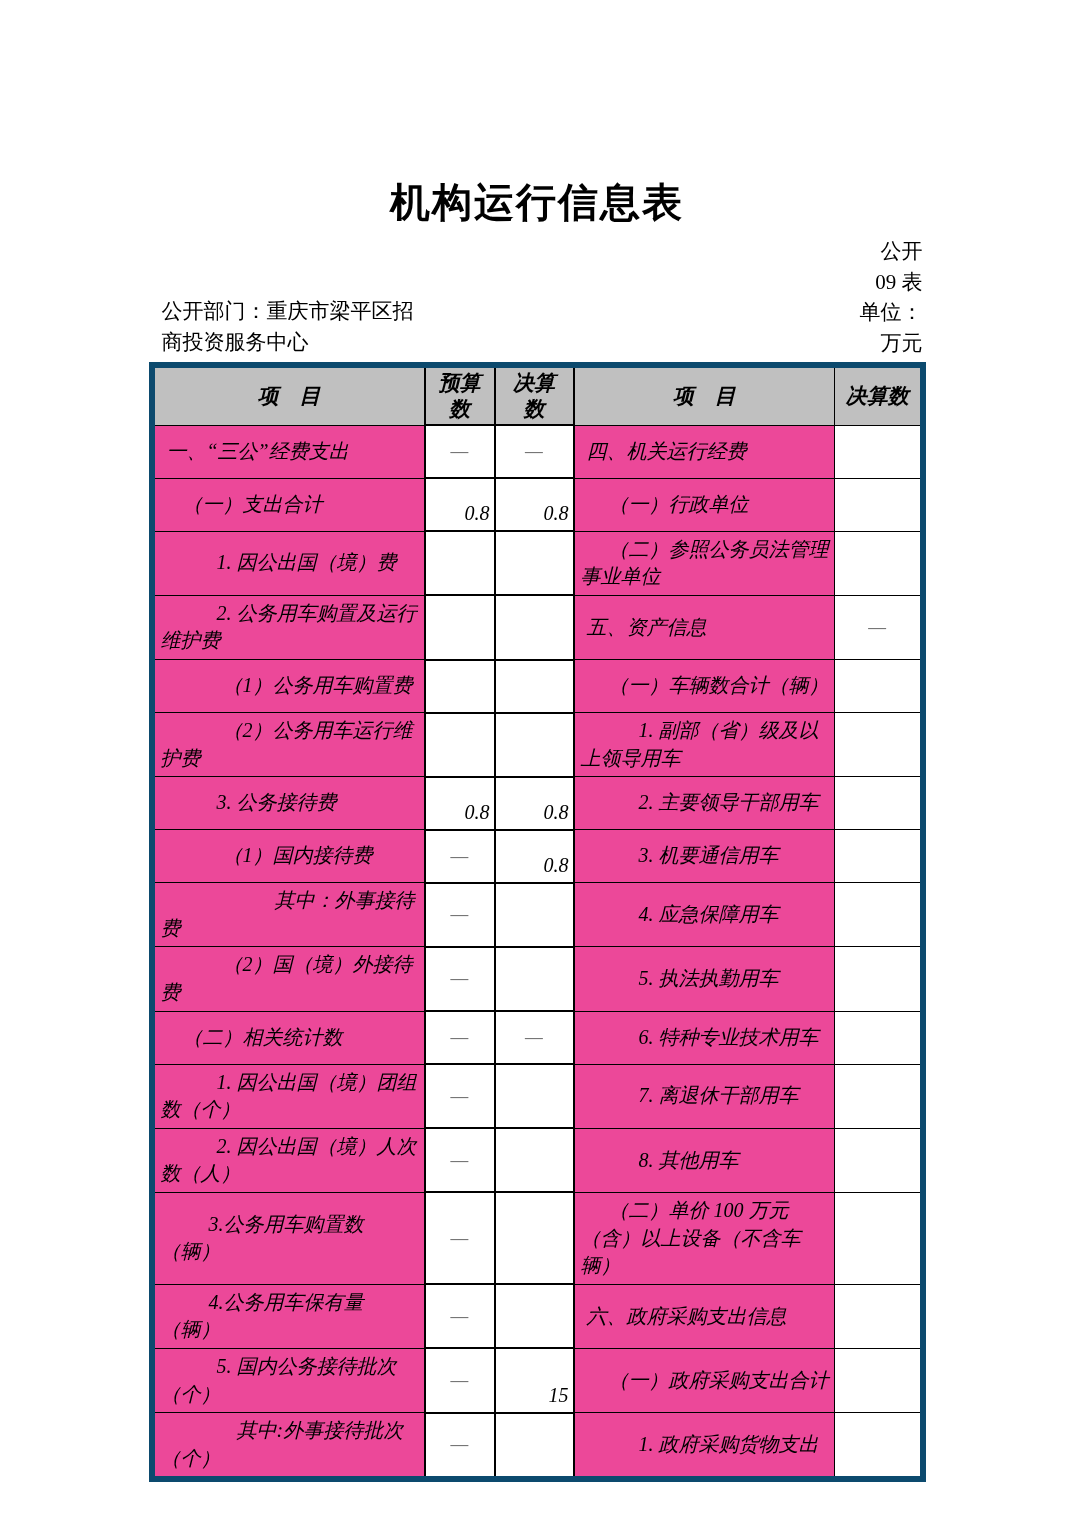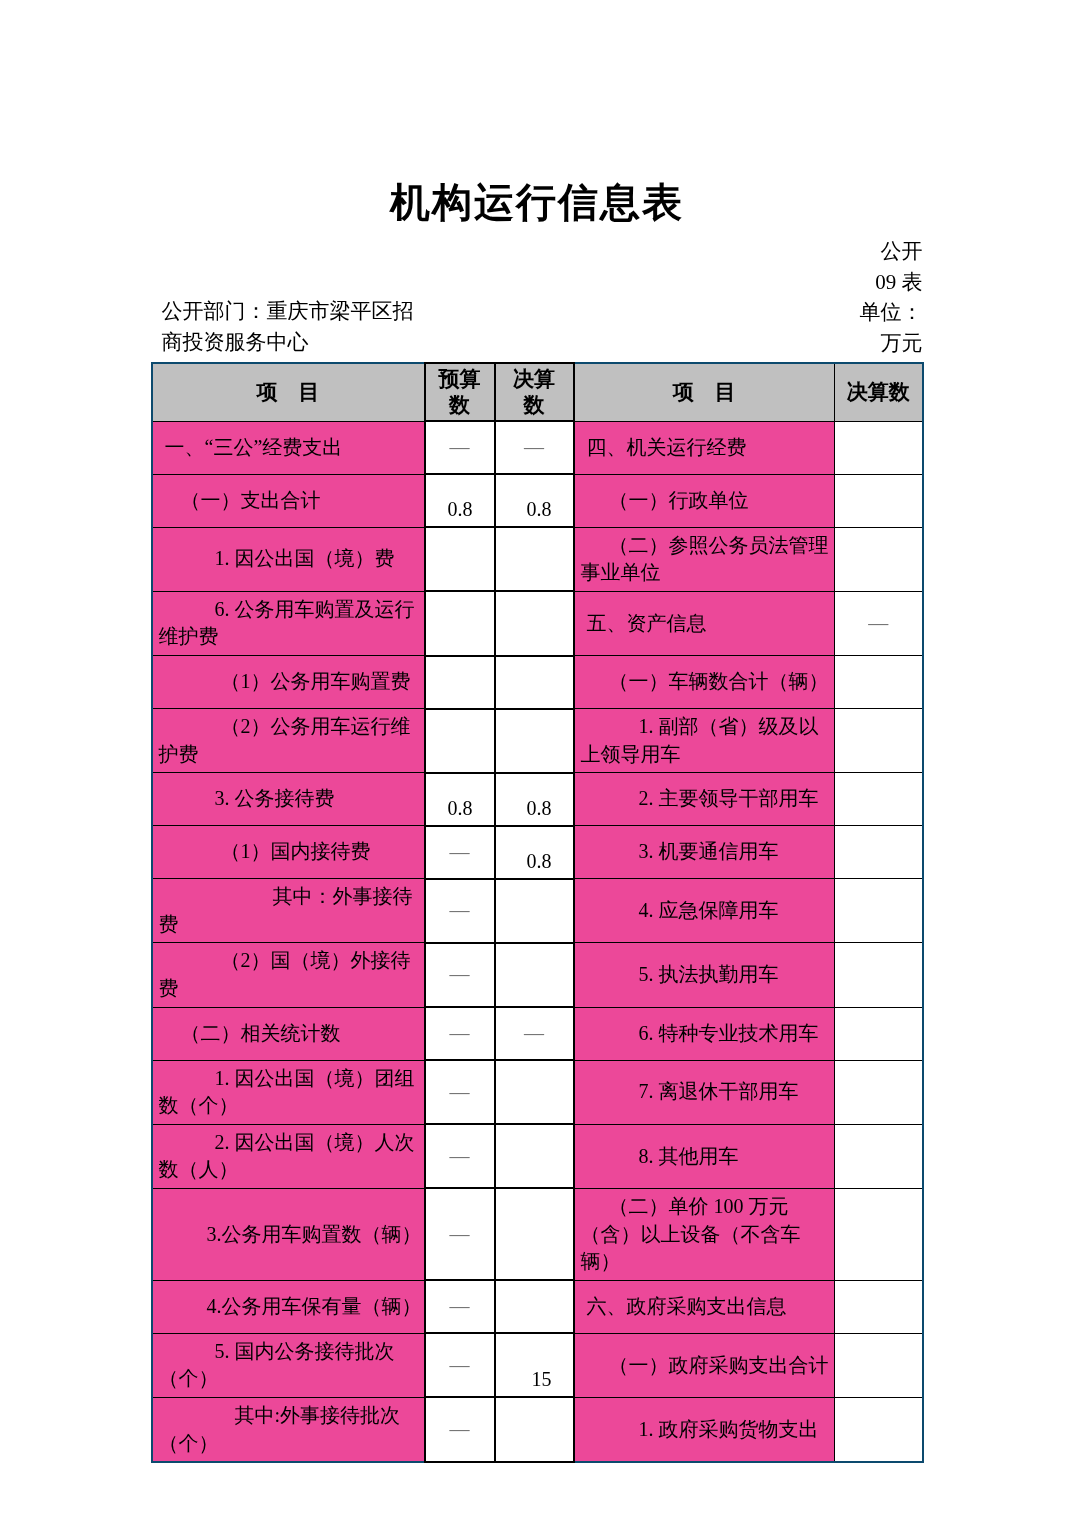--- a/index.html
+++ b/index.html
@@ -40,21 +40,22 @@
     font-size: 21px;
     line-height: 1.46;
     margin-left: 35px;
   }
 
   table.main-table {
     width: 771px;
     margin: 3px auto 0 auto;
     border-collapse: collapse;
     table-layout: fixed;
-    border: 2px solid #0c4a6e;
+    border: 6px solid #0c4a6e;
+    font-style: italic;
   }
   th, td { border: 1px solid #000; }
 
   th.lbl-h, th.val-h, th.rval-h {
     background: #c0c0c0;
     font-size: 21px;
     font-weight: bold;
     text-align: center;
     vertical-align: middle;
     height: 57px;
@@ -71,21 +72,21 @@
     line-height: 1.38;
   }
   td.lbl.r { padding-right: 4px; }
   td.lbl div { text-indent: 0; }
 
   td.val {
     background: #ffffff;
     font-size: 20px;
     vertical-align: bottom;
     text-align: right;
-    padding: 2px 21px 5px 2px;
+    padding: 2px 4px 5px 2px;
   }
   td.val.thick { border: 2px solid #000; }
   td.val.thin  { border: 1px solid #000; }
   td.val.dash {
     vertical-align: middle;
     text-align: center;
     color: #6e6e6e;
     padding: 2px;
   }
 </style>
@@ -152,21 +153,21 @@
           </td>
           <td class="val thick"></td>
           <td class="val thick"></td>
           <td class="lbl r">
             <div style="text-indent: 28px;">（二）参照公务员法管理事业单位</div>
           </td>
           <td class="val thin"></td>
         </tr>
         <tr>
           <td class="lbl">
-            <div style="text-indent: 56px;">6. 公务用车购置及运行维护费</div>
+            <div style="text-indent: 56px;">2. 公务用车购置及运行维护费</div>
           </td>
           <td class="val thick"></td>
           <td class="val thick"></td>
           <td class="lbl r">
             <div style="text-indent: 6px;">五、资产信息</div>
           </td>
           <td class="val thin dash">—</td>
         </tr>
         <tr>
           <td class="lbl">

